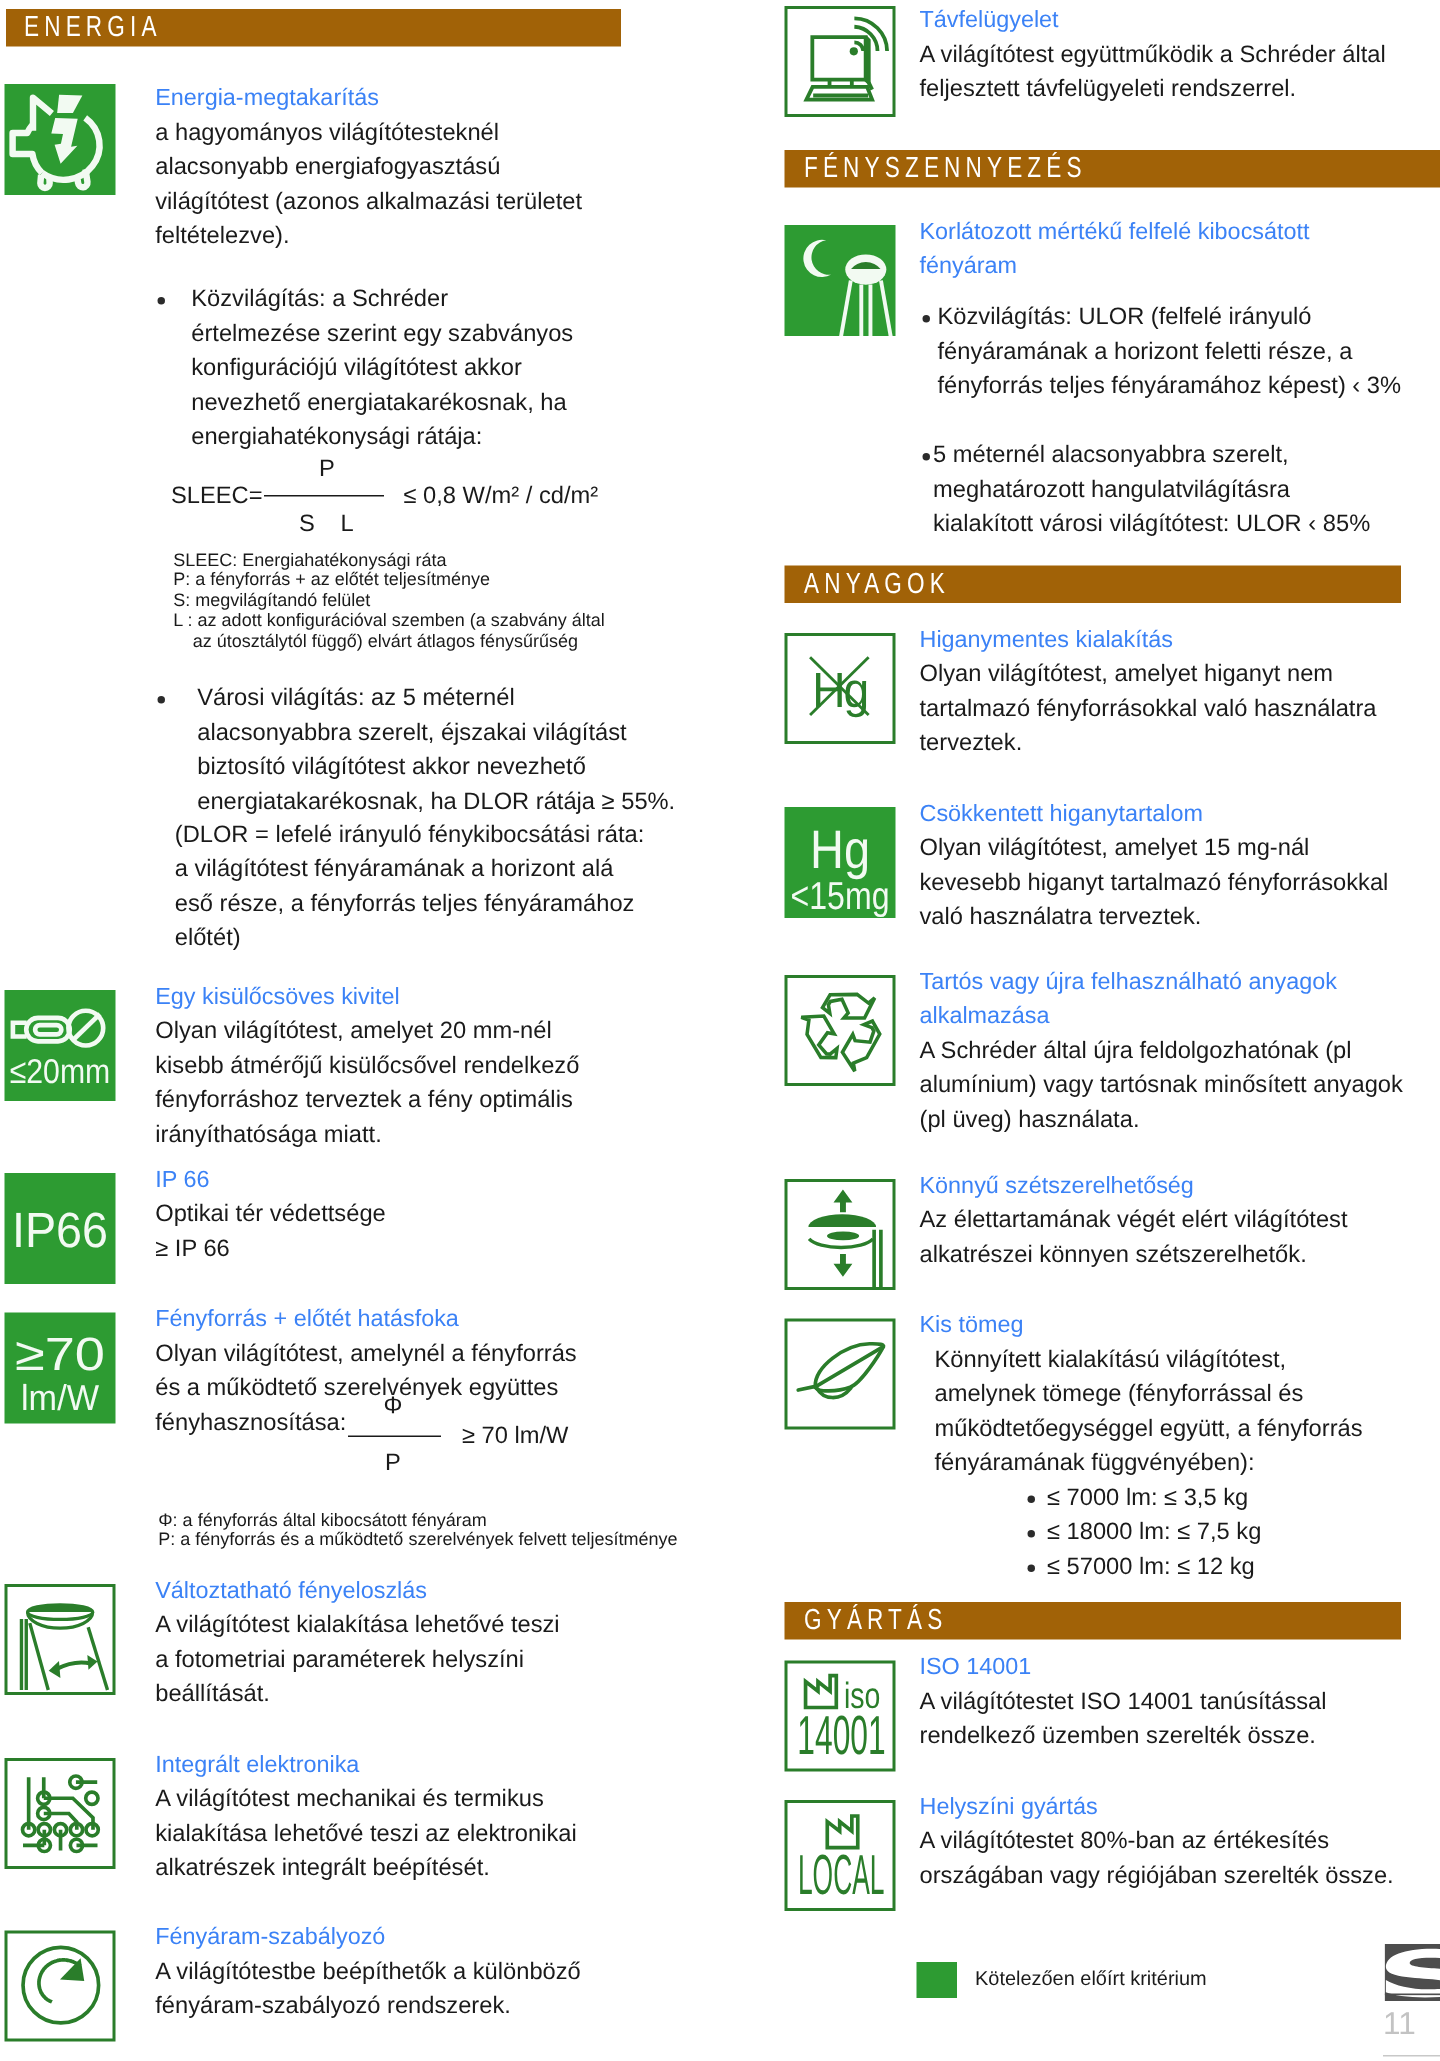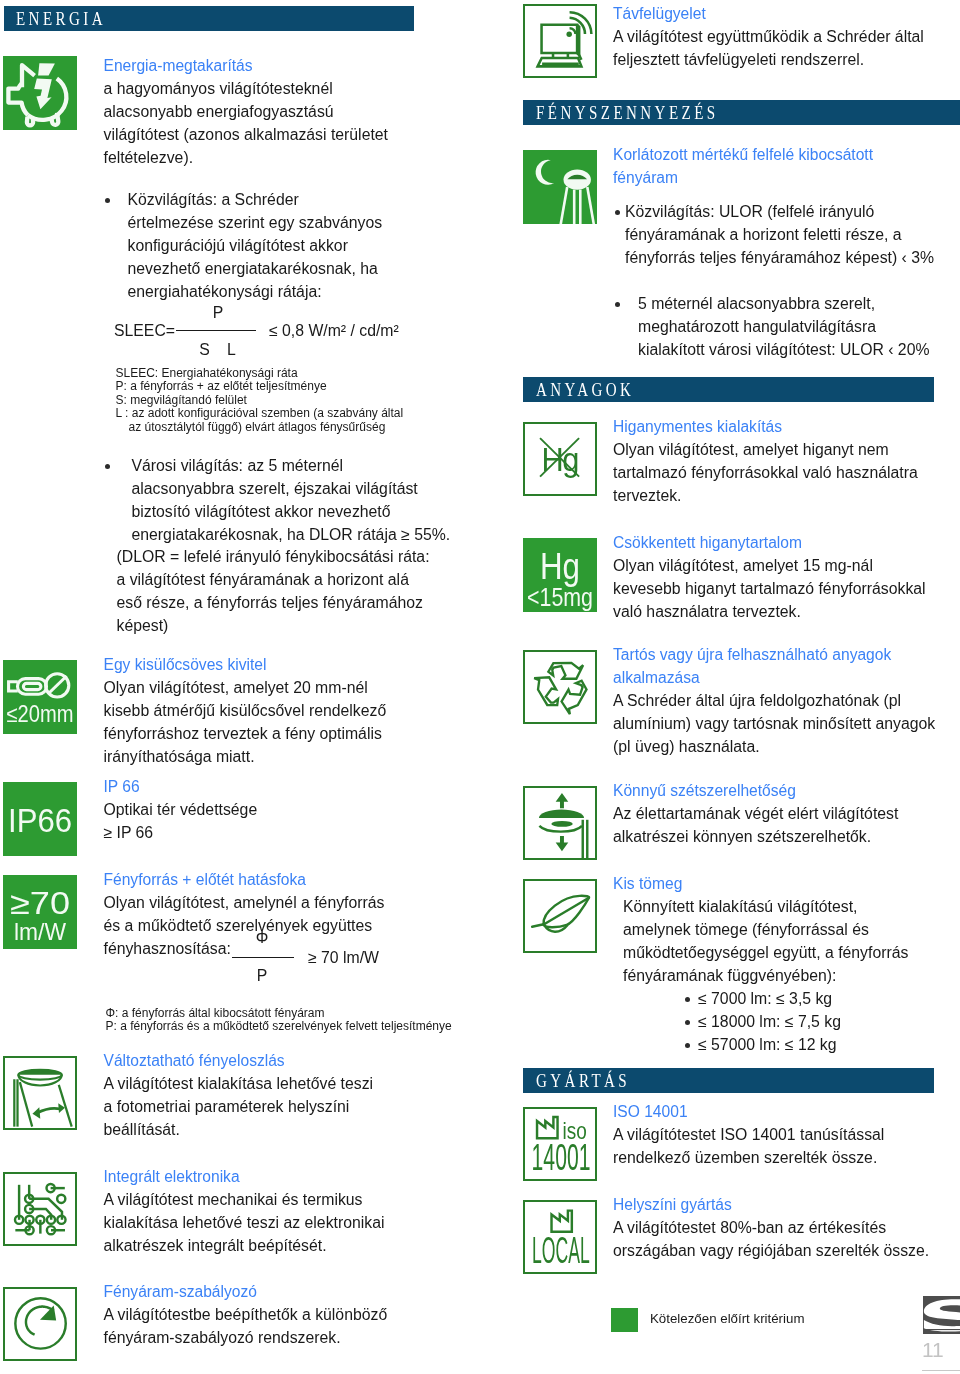--- a/index.html
+++ b/index.html
@@ -4,21 +4,21 @@
 <title>ENERGIA</title>
 <style>
   html,body{margin:0;padding:0;background:#ffffff;}
   body{width:960px;height:1374px;font-family:"Liberation Sans",sans-serif;
        color:#1a1a1a;position:relative;overflow:hidden;
        -webkit-font-smoothing:antialiased;}
   .page{position:absolute;left:0;top:0;width:960px;height:1374px;transform:translateZ(0);}
   .colL,.colR,.footer{position:absolute;left:0;top:0;width:960px;height:1374px;}
 
   
-  .secbar{position:absolute;background:#0c4a6e;height:25px;box-sizing:border-box;font-family:Liberation Serif, serif;}
+  .secbar{position:absolute;background:#a16207;height:25px;box-sizing:border-box;}
   .secbar > span{display:inline-block;color:#ffffff;font-size:19.3px;line-height:25px;
           letter-spacing:4.4px;font-weight:400;white-space:nowrap;
           transform:scaleX(0.78);transform-origin:left center;margin-left:12.5px;}
 
   
   .ic{position:absolute;width:74px;height:74px;box-sizing:border-box;}
   .ic.solid{background:#2d9b32;}
   .ic.outline{border:2.2px solid #2a7d2a;background:#ffffff;}
   .ic.outline svg{width:69.6px;height:69.6px;}
   .ic svg{shape-rendering:geometricPrecision;}
@@ -101,21 +101,21 @@
 <div class="bd ln">Városi világítás: az 5 méternél</div>
 <div class="bd ln">alacsonyabbra szerelt, éjszakai világítást</div>
 <div class="bd ln">biztosító világítótest akkor nevezhető</div>
 <div class="bd ln">energiatakarékosnak, ha DLOR rátája ≥ 55%.</div>
 </div>
       </div>
 <div style="position:absolute;left:116.5px;top:546px;width:320px">
 <div class="bd ln">(DLOR = lefelé irányuló fénykibocsátási ráta:</div>
 <div class="bd ln">a világítótest fényáramának a horizont alá</div>
 <div class="bd ln">eső része, a fényforrás teljes fényáramához</div>
-<div class="bd ln">képest)</div>
+<div class="bd ln">előtét)</div>
 </div>
 <div class="ic solid" style="left:3px;top:660px">
         <svg viewBox="0 0 74 74">
  <g fill="none" stroke="#f2faf2" stroke-width="3.1">
   <rect x="14.5" y="18.6" width="29" height="15.6" rx="7.8"></rect>
   <rect x="20.4" y="23.4" width="17.5" height="6.2" rx="3.1"></rect>
   <path d="M14.8 21.8 L5.6 21.8 L5.6 31.0 L14.8 31.0"></path>
   <circle cx="54.2" cy="25.4" r="11.6"></circle>
   <path d="M45.0 34.0 L63.6 16.0"></path>
  </g>
@@ -296,24 +296,24 @@
 <div class="bul" style="position:absolute;left:614px;top:201px;width:330px">
 <span class="dot"></span>
 <div class="bultx" style="margin-left:11px">
 <div class="bd ln">Közvilágítás: ULOR (felfelé irányuló</div>
 <div class="bd ln">fényáramának a horizont feletti része, a</div>
 <div class="bd ln">fényforrás teljes fényáramához képest) ‹ 3%</div>
 </div>
       </div>
 <div class="bul" style="position:absolute;left:614px;top:293px;width:330px">
 <span class="dot"></span>
-<div class="bultx" style="margin-left:24px">
+<div class="bultx" style="margin-left:8px">
 <div class="bd ln">5 méternél alacsonyabbra szerelt,</div>
 <div class="bd ln">meghatározott hangulatvilágításra</div>
-<div class="bd ln">kialakított városi világítótest: ULOR ‹ 20%</div>
+<div class="bd ln">kialakított városi világítótest: ULOR ‹ 85%</div>
 </div>
       </div>
 <div class="secbar" style="left:523px;top:377px;width:411px"><span>ANYAGOK</span></div>
 <div class="ic outline" style="left:523px;top:422px">
         <svg viewBox="0 0 74 74">
  <text x="37" y="50.5" fill="#2a7d2a" font-family="'Liberation Sans',sans-serif" font-size="35" font-weight="400" text-anchor="middle" letter-spacing="-1.5" textLength="39" lengthAdjust="spacingAndGlyphs">Hg</text>
  <g fill="none" stroke="#2a7d2a" stroke-width="2.0">
   <path d="M16.0 15.0 L57.5 56.0"></path>
   <path d="M57.5 15.0 L16.0 56.0"></path>
  </g>

